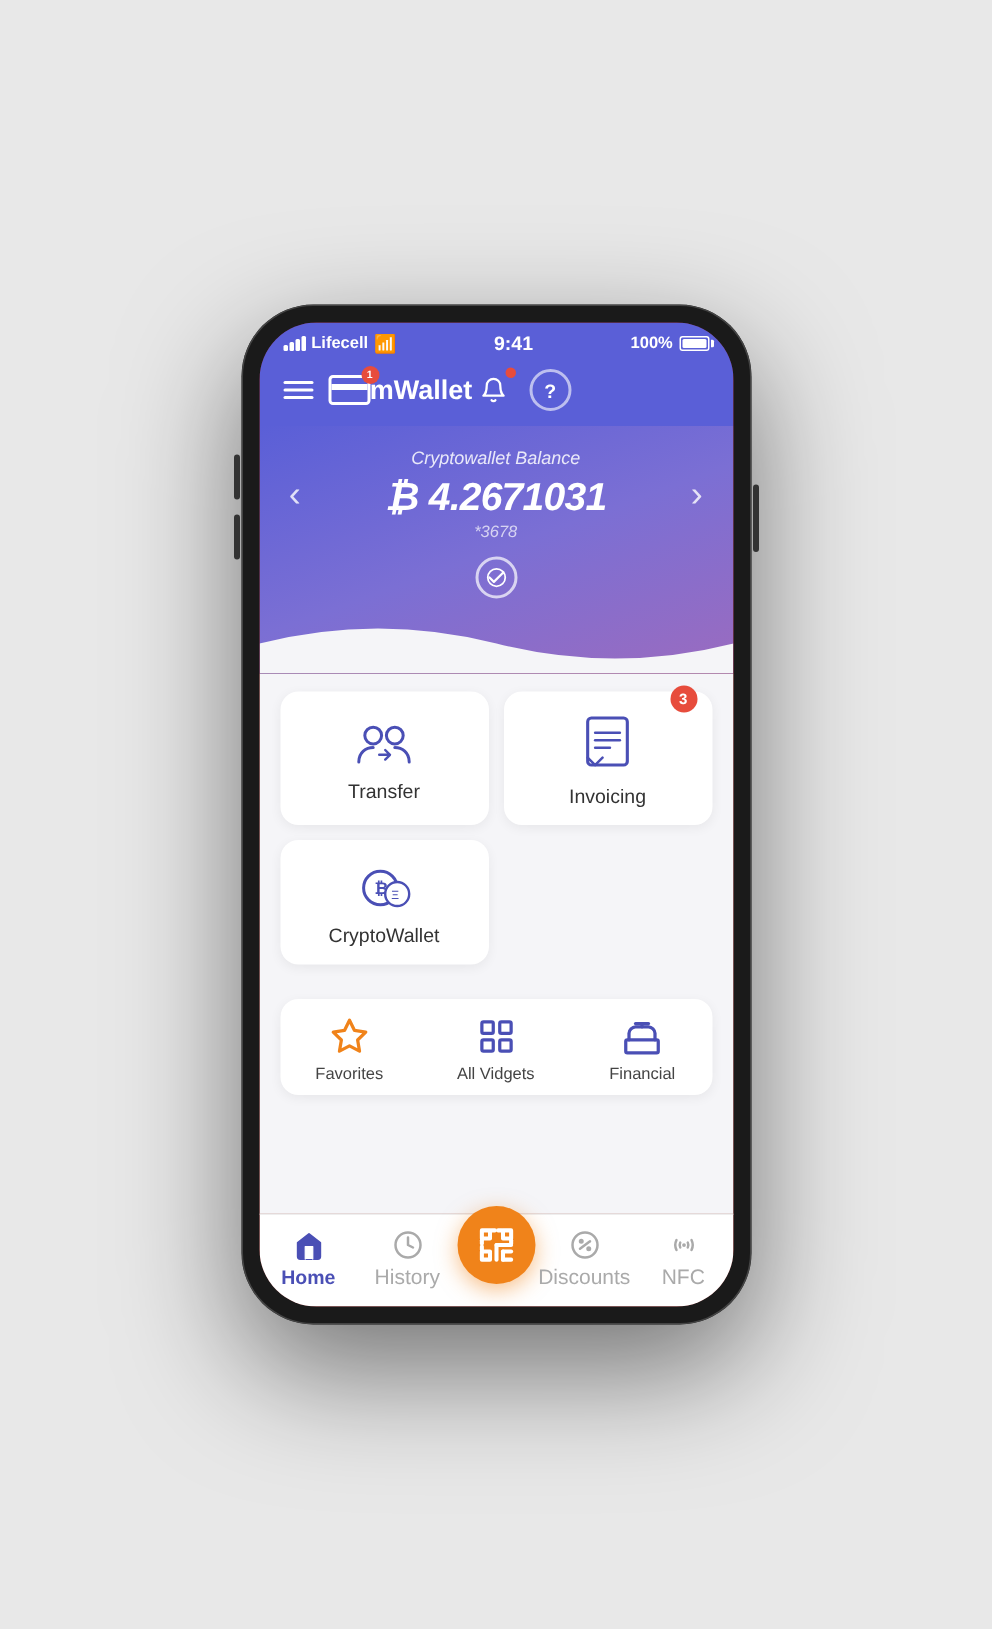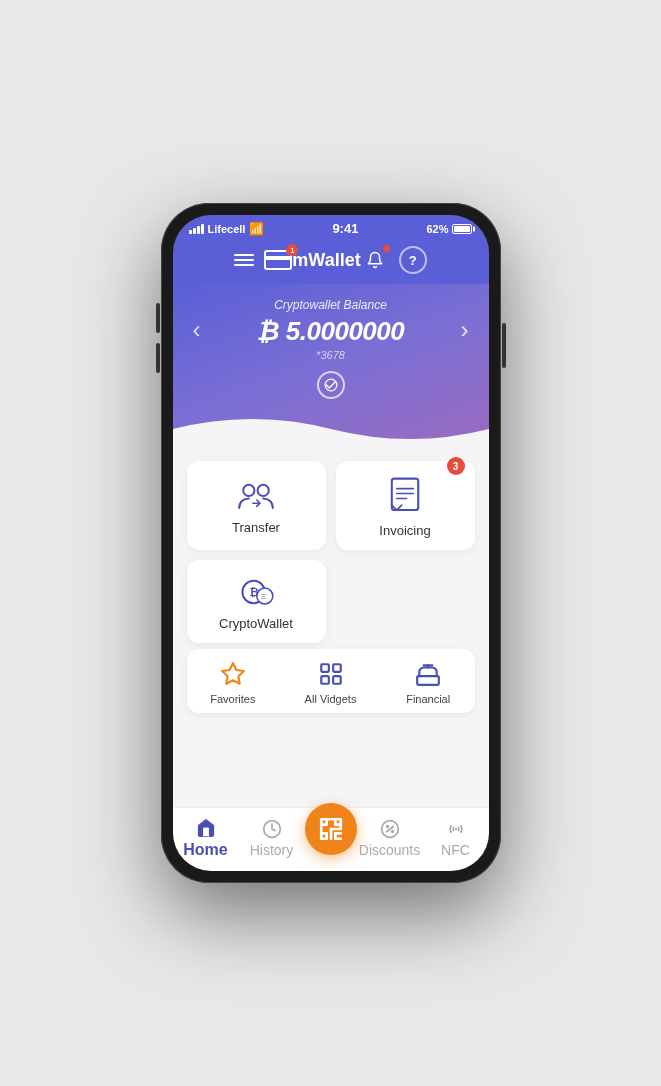--- a/index.html
+++ b/index.html
@@ -72,21 +72,21 @@
       background: #fff;
       border-radius: 0 1px 1px 0;
     }
     .battery-fill { background: #fff; height: 100%; width: 100%; border-radius: 1px; }
     
     .app-header {
       background: #5a5fd7;
       color: #fff;
       padding: 6px 16px 10px;
       display: flex;
-      justify-content: center;
+      justify-content: flex-start;
       align-items: center;
       flex-shrink: 0;
     }
     .header-left { display: flex; align-items: center; gap: 10px; }
     .hamburger { display: flex; flex-direction: column; gap: 3px; cursor: pointer; }
     .hamburger span { display: block; width: 20px; height: 2px; background: #fff; border-radius: 1px; }
     .card-icon {
       width: 28px; height: 20px;
       border: 2px solid #fff;
       border-radius: 3px;
@@ -224,21 +224,21 @@
       background: #e74c3c;
       border-radius: 50%;
       font-size: 10px;
       color: #fff;
       display: flex; align-items: center; justify-content: center;
       font-weight: 700;
     }
     
     .widget-row {
       background: #fff;
-      margin: 0 14px 6px;
+      margin: 17px 14px 6px;
       border-radius: 12px;
       display: flex;
       justify-content: space-around;
       padding: 12px 8px 8px;
       box-shadow: 0 2px 8px rgba(0,0,0,0.06);
       gap: 21px;
     }
     .widget-item {
       display: flex;
       flex-direction: column;
@@ -266,21 +266,21 @@
       flex-direction: column;
       align-items: center;
       gap: 3px;
       cursor: pointer;
       flex: 1;
       padding: 4px 0;
     }
     .nav-icon { font-size: 18px; color: #aaa; }
     .nav-icon-active { font-size: 18px; color: #4a4fb5; }
     .nav-label { font-size: 14px; color: #aaa; font-weight: 500; }
-    .nav-label-active { font-size: 16px; color: #4a4fb5; font-weight: 600; text-align: right; }
+    .nav-label-active { font-size: 13px; color: #4a4fb5; font-weight: 600; text-align: right; }
     .scan-btn {
       width: 52px; height: 52px;
       background: #f0831a;
       border-radius: 50%;
       display: flex; align-items: center; justify-content: center;
       cursor: pointer;
       margin-top: -20px;
       box-shadow: 0 4px 14px rgba(240,131,26,0.5);
       font-size: 22px;
       color: #fff;
@@ -322,21 +322,21 @@
           <span style="height:4px;"></span>
           <span style="height:6px;"></span>
           <span style="height:8px;"></span>
           <span style="height:10px;"></span>
         </div>
         <span>Lifecell</span>
         <span style="font-size:12px;">📶</span>
       </div>
       <span class="status-center">9:41</span>
       <div class="status-right">
-        <span>62%</span>
+        <span>100%</span>
         <div class="battery">
           <div class="battery-fill"></div>
         </div>
       </div>
     </div>
 
     <div class="app-header">
       <div class="header-left">
         <div class="hamburger">
           <span></span>
@@ -363,21 +363,21 @@
       </div>
     </div>
 
     <div class="balance-section">
       <div class="balance-nav">
         <span class="balance-nav-arrow" style="font-size:24px; font-weight:300;">‹</span>
         <div class="balance-center">
           <div class="balance-label">Cryptowallet Balance</div>
           <div class="balance-amount">
             <span>₿</span>
-            <span>5.0000000</span>
+            <span>4.2671031</span>
           </div>
           <div class="balance-sub">*3678</div>
         </div>
         <span class="balance-nav-arrow" style="font-size:24px; font-weight:300;">›</span>
       </div>
       <div class="balance-toggle">
         <div class="toggle-btn">
           <svg width="14" height="14" viewBox="0 0 24 24" fill="none" stroke="white" stroke-width="2.5" stroke-linecap="round" stroke-linejoin="round">
             <polyline points="20 6 9 17 4 12"></polyline>
             <circle cx="12" cy="12" r="10" stroke="white" stroke-width="2" fill="none"></circle>

